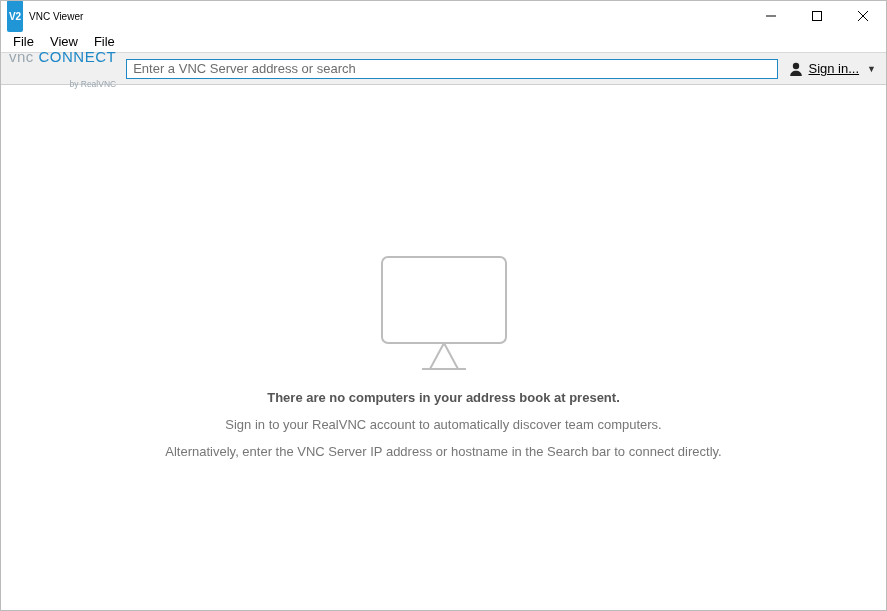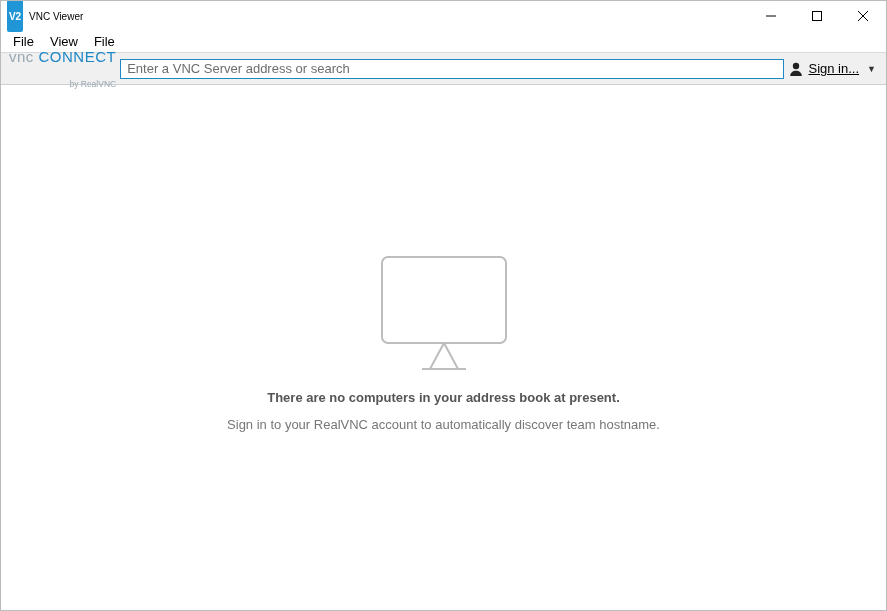--- a/index.html
+++ b/index.html
@@ -63,21 +63,21 @@
   }
 
   
   .toolbar {
     height: 32px;
     background: #f0f0f0;
     border-bottom: 1px solid #cfcfcf;
     display: flex;
     align-items: center;
     padding: 0 8px;
-    gap: 2px;
+    gap: 8px;
   }
   .brand-logo {
     display: flex;
     flex-direction: column;
     line-height: 1;
     margin-right: 2px;
     padding-left: 0px;
   }
   .brand-logo .line1 {
     font-family: "Segoe UI", sans-serif;
@@ -203,14 +203,15 @@
 <div class="main">
   <div class="monitor-icon">
     <svg width="140" height="120" viewBox="0 0 140 120">
       <rect x="8" y="4" width="124" height="86" rx="6" ry="6" fill="none" stroke="#bdbdbd" stroke-width="2"></rect>
       <line x1="70" y1="90" x2="56" y2="116" stroke="#bdbdbd" stroke-width="2"></line>
       <line x1="70" y1="90" x2="84" y2="116" stroke="#bdbdbd" stroke-width="2"></line>
       <line x1="48" y1="116" x2="92" y2="116" stroke="#bdbdbd" stroke-width="2"></line>
     </svg>
   </div>
   <div class="empty-title">There are no computers in your address book at present.</div>
-  <div class="empty-line">Sign in to your RealVNC account to automatically discover team hostname.</div>
+  <div class="empty-line">Sign in to your RealVNC account to automatically discover team computers.</div>
+  <div class="empty-line">Alternatively, enter the VNC Server IP address or hostname in the Search bar to connect directly.</div>
 </div>
 
 </body></html>

